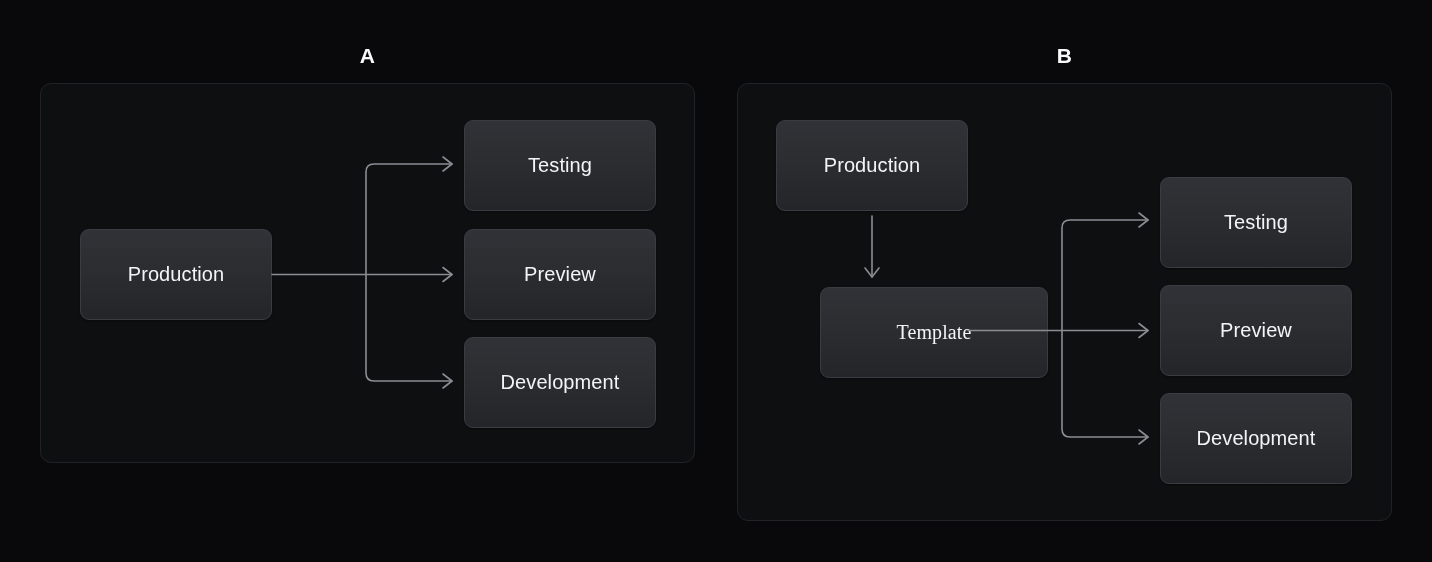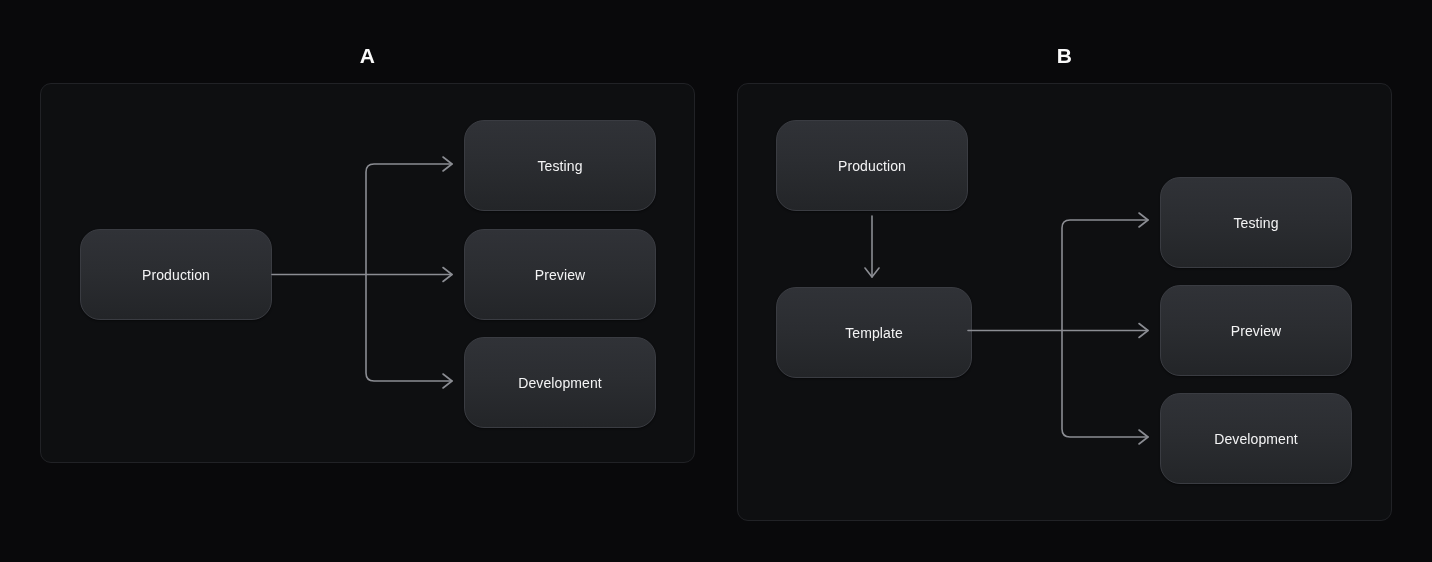--- a/index.html
+++ b/index.html
@@ -42,43 +42,43 @@
     border-radius: 11px;
     box-sizing: border-box;
   }
   #panel-a { left: 40px;  top: 83px; width: 655px; height: 380px; }
   #panel-b { left: 737px; top: 83px; width: 655px; height: 438px; }
 
   
   .node {
     position: absolute;
     box-sizing: border-box;
-    border-radius: 20px;
+    border-radius: 9px;
     border: 1px solid #3a3c42;
     background: linear-gradient(180deg, #303237 0%, #2b2d31 45%, #232528 100%);
     display: flex;
     align-items: center;
     justify-content: center;
     color: #f4f4f5;
-    font-size: 14px;
+    font-size: 20px;
     font-weight: 400;
     letter-spacing: 0.1px;
     white-space: nowrap;
     box-shadow: 0 1px 2px rgba(0,0,0,0.45);
   }
 
   
   #a-production  { left: 80px;  top: 229px; width: 192px; height: 91px; }
   #a-testing     { left: 464px; top: 120px; width: 192px; height: 91px; }
   #a-preview     { left: 464px; top: 229px; width: 192px; height: 91px; }
   #a-development { left: 464px; top: 337px; width: 192px; height: 91px; }
 
   
   #b-production  { left: 776px;  top: 120px; width: 192px; height: 91px; }
-  #b-template    { left: 776px;  top: 287px; width: 196px; height: 91px; }
+  #b-template    { left: 820px;  top: 287px; width: 228px; height: 91px; font-family: Liberation Serif, serif; }
   #b-testing     { left: 1160px; top: 177px; width: 192px; height: 91px; }
   #b-preview     { left: 1160px; top: 285px; width: 192px; height: 91px; }
   #b-development { left: 1160px; top: 393px; width: 192px; height: 91px; }
 
   
   .edges {
     position: absolute;
     left: 0;
     top: 0;
     width: 1432px;

